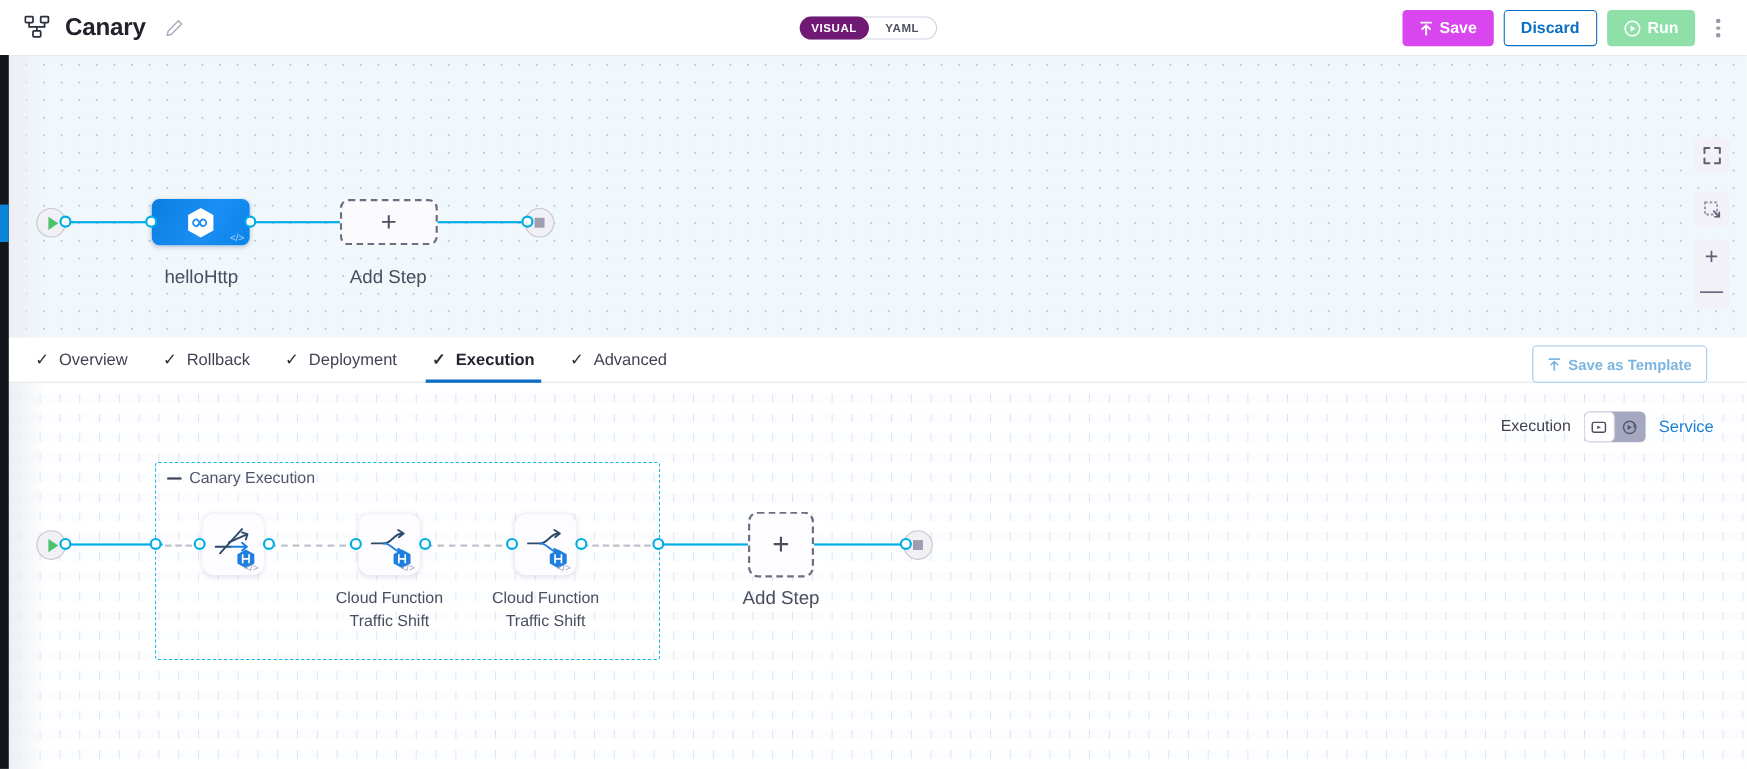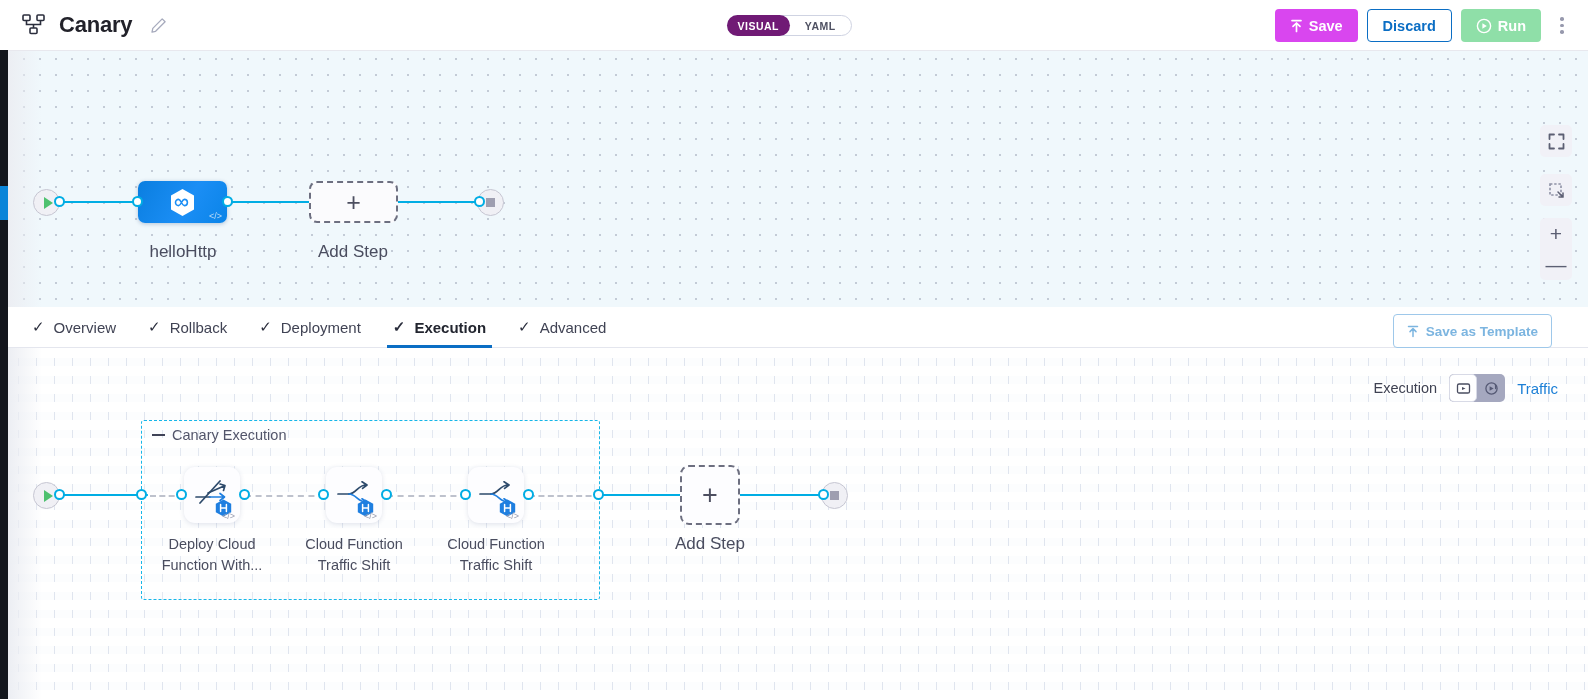--- a/index.html
+++ b/index.html
@@ -392,21 +392,21 @@
         </svg>
       </span>
       <span class="tg">
         <svg width="15" height="15" viewBox="0 0 15 15">
           <circle cx="7.5" cy="7.5" r="5.6" fill="none" stroke="#555974" stroke-width="1.3"></circle>
           <path d="M5.6 5.2 L9.6 7.5 L5.6 9.8 Z" fill="#555974"></path>
           <path d="M11.6 4.4 V7.5" stroke="#555974" stroke-width="1.3" stroke-linecap="round"></path>
         </svg>
       </span>
     </div>
-    <span class="rollback-link">Traffic</span>
+    <span class="rollback-link">Service</span>
   </div>
 
   <div class="canvas-bottom">
     <div class="fade-left"></div>
 
     <div class="edge" style="left:52px; top:146px; width:96px;"></div>
     <div class="edge" style="left:600px; top:146px; width:80px;"></div>
     <div class="edge" style="left:740px; top:146px; width:86px;"></div>
 
     <div class="edge-dash" style="left:150px; top:147px; width:34px;"></div>
@@ -448,24 +448,20 @@
         </svg>
       </span>
       <span class="hex-badge">
         <svg width="17" height="18" viewBox="0 0 17 18">
           <path d="M8.5 0.5 L16.2 4.8 V13.2 L8.5 17.5 L0.8 13.2 V4.8 Z" fill="#1f7fe0"></path>
           <path d="M5.6 5.4 V12.6 M11.4 5.4 V12.6 M5.6 9 H11.4" stroke="#ffffff" stroke-width="1.5" stroke-linecap="round"></path>
         </svg>
       </span>
       <span class="code-tag">&lt;/&gt;</span>
     </div>
-    <div class="step-label" style="left:147px; top:186px;">
-      <div>Deploy Cloud</div>
-      <div>Function With...</div>
-    </div>
 
     <div class="step-node" style="left:326px; top:119px;">
       <span style="position:absolute; left:10px; top:13px;">
         <svg width="36" height="28" viewBox="0 0 36 28">
           <path d="M2 14 H13" stroke="#2d4a6b" stroke-width="1.7" stroke-linecap="round"></path>
           <path d="M13 14 C20 14 22 5 30 5 M26 1.8 L31 5 L26.6 8.4" fill="none" stroke="#2d4a6b" stroke-width="1.7" stroke-linecap="round" stroke-linejoin="round"></path>
           <path d="M13 14 C20 14 22 22 30 22 M26 18.8 L31 22 L26.6 25.4" fill="none" stroke="#1f7fe0" stroke-width="1.7" stroke-linecap="round" stroke-linejoin="round"></path>
         </svg>
       </span>
       <span class="hex-badge">

